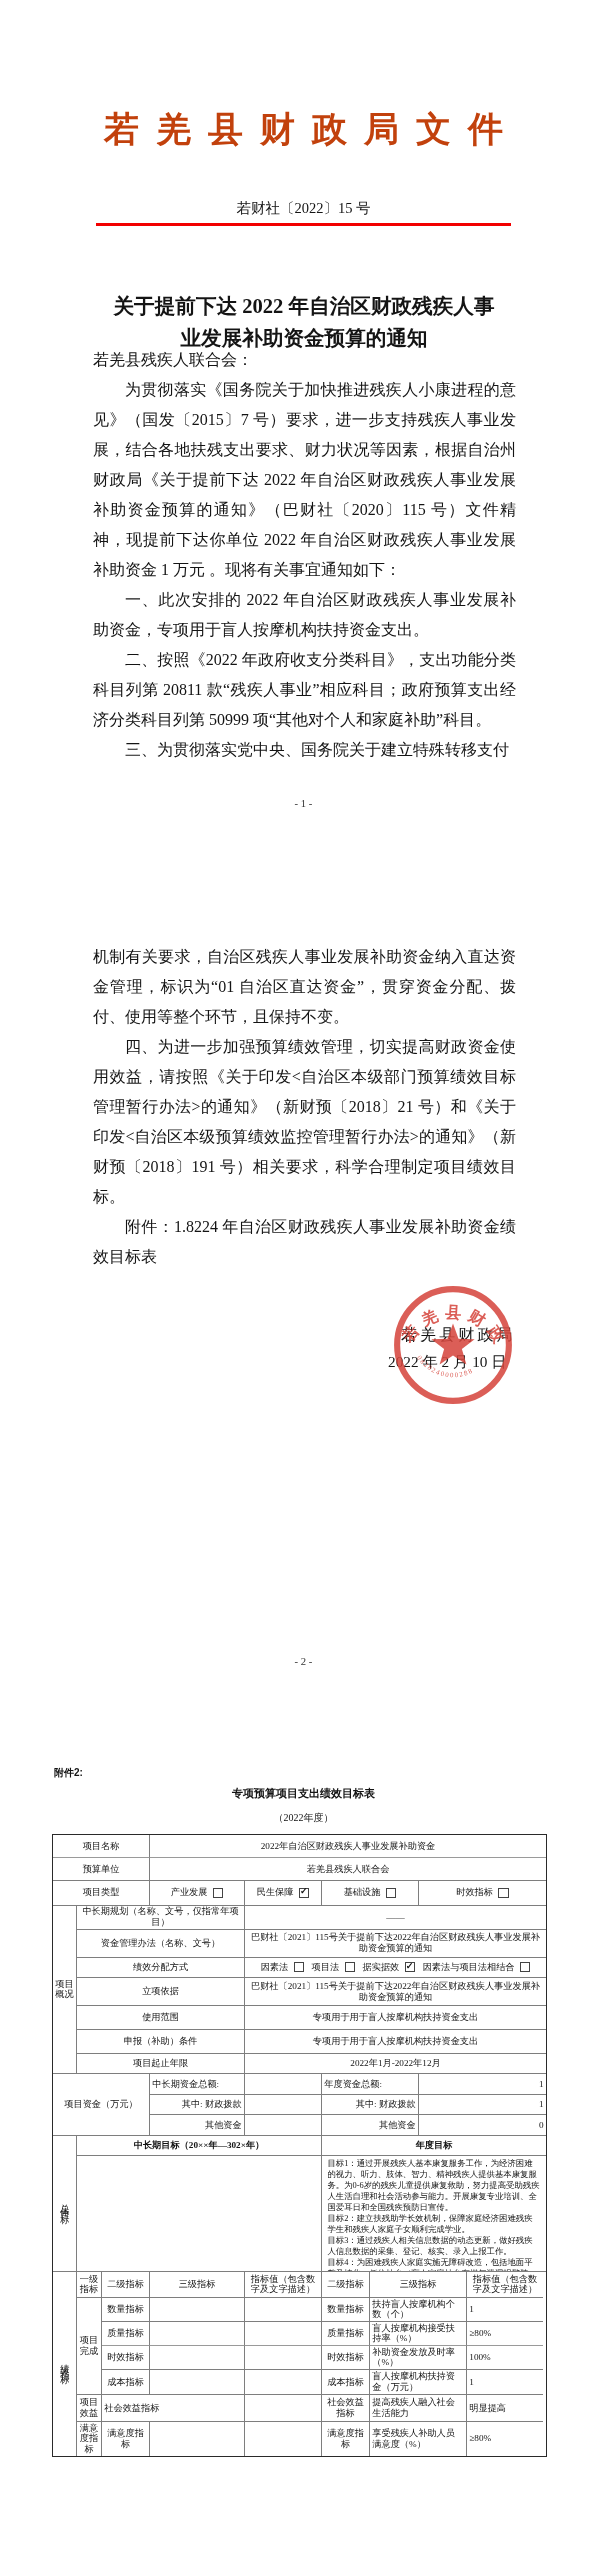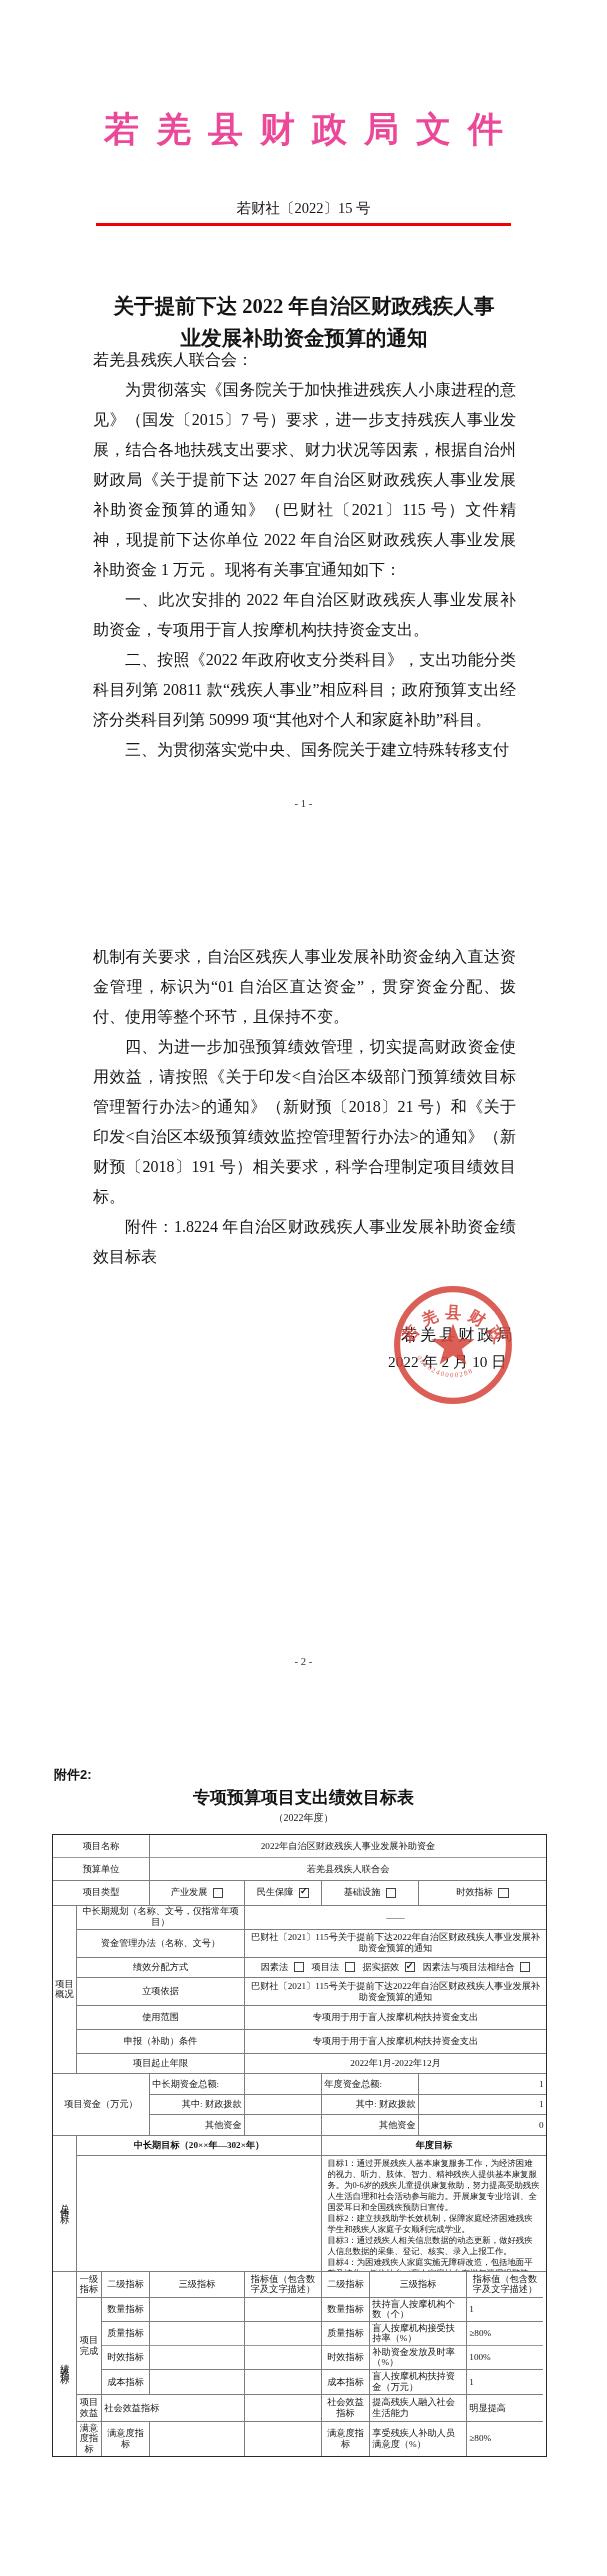--- a/index.html
+++ b/index.html
@@ -1,41 +1,41 @@
 <!DOCTYPE html>
 <html style="font-size:12.2px"><head>
 <meta charset="utf-8">
 <style>
   html,body{margin:0;padding:0;background:#ffffff;}
   #page{position:relative;width:607px;height:2576px;background:#ffffff;overflow:hidden;
         font-family:"Liberation Serif","DejaVu Serif",serif;color:#141414;}
 
   
   .agency-title{position:absolute;top:106px;left:0;width:607px;text-align:center;
-    color:#ec4899;font-size:35px;font-weight:bold;letter-spacing:17px;white-space:nowrap;text-indent:17px;}
+    color:#c2410c;font-size:35px;font-weight:bold;letter-spacing:17px;white-space:nowrap;text-indent:17px;}
   .doc-number{position:absolute;top:199px;left:0;width:607px;text-align:center;font-size:14.5px;}
   .red-rule{position:absolute;top:223px;left:96px;width:415px;height:3.1px;background:#f20000;}
   .doc-title{position:absolute;top:249px;left:105px;width:398px;text-align:center;
     font-size:20.6px;font-weight:bold;line-height:32px;margin-top:41px;}
   .body-block{position:absolute;left:93px;width:423px;font-size:16px;line-height:30px;
     text-align:justify;}
   .body-block p{margin:0;}
   .ind{text-indent:2em;}
   .page-number{position:absolute;left:0;width:607px;text-align:center;font-size:10.7px;color:#333;}
 
   
   .signer{position:absolute;top:1325px;left:401px;font-size:16px;letter-spacing:3.1px;}
   .sign-date{position:absolute;top:1352px;left:388px;font-size:15.3px;}
   .seal{position:absolute;top:1283px;left:391px;width:124px;height:124px;opacity:.85;}
 
   
-  .attach-label{position:absolute;top:1766px;left:54px;font-size:13px;font-weight:bold;
+  .attach-label{position:absolute;top:1766px;left:54px;font-size:10px;font-weight:bold;
     font-family:"Liberation Sans","DejaVu Sans",sans-serif;}
   .table-title{position:absolute;top:1786px;left:0;width:607px;text-align:center;
-    font-size:17px;font-weight:bold;font-family:"Liberation Sans","DejaVu Sans",sans-serif;}
+    font-size:11px;font-weight:bold;font-family:"Liberation Sans","DejaVu Sans",sans-serif;}
   .table-subtitle{position:absolute;top:1811px;left:0;width:607px;text-align:center;font-size:10px;}
 
   .ptable{position:absolute;top:1834px;left:52px;width:495px;border:1.5px solid #2a2a2a;
     box-sizing:border-box;font-size:9.2px;line-height:10.7px;}
   .tr{display:flex;flex-direction:row;width:100%;box-sizing:border-box;}
   .tc{box-sizing:border-box;border-right:0.8px solid #7e7e7e;border-bottom:0.8px solid #7e7e7e;
       display:flex;align-items:center;justify-content:center;text-align:center;
       padding:0.8px 2.3px;overflow:hidden;}
   .tc.last{border-right:none;}
   .rowgrp{display:flex;flex-direction:column;flex:1 1 auto;min-width:0;}
@@ -69,21 +69,21 @@
 
 <div id="page">
 
   <div class="agency-title">若羌县财政局文件</div>
   <div class="doc-number">若财社〔2022〕15 号</div>
   <div class="red-rule"></div>
   <div class="doc-title">关于提前下达 2022 年自治区财政残疾人事业发展补助资金预算的通知</div>
 
   <div class="body-block" style="top:345px;">
     <p>若羌县残疾人联合会：</p>
-    <p class="ind">为贯彻落实《国务院关于加快推进残疾人小康进程的意见》（国发〔2015〕7 号）要求，进一步支持残疾人事业发展，结合各地扶残支出要求、财力状况等因素，根据自治州财政局《关于提前下达 2027 年自治区财政残疾人事业发展补助资金预算的通知》（巴财社〔2021〕115 号）文件精神，现提前下达你单位 2022 年自治区财政残疾人事业发展补助资金 1 万元 。现将有关事宜通知如下：</p>
+    <p class="ind">为贯彻落实《国务院关于加快推进残疾人小康进程的意见》（国发〔2015〕7 号）要求，进一步支持残疾人事业发展，结合各地扶残支出要求、财力状况等因素，根据自治州财政局《关于提前下达 2022 年自治区财政残疾人事业发展补助资金预算的通知》（巴财社〔2020〕115 号）文件精神，现提前下达你单位 2022 年自治区财政残疾人事业发展补助资金 1 万元 。现将有关事宜通知如下：</p>
     <p class="ind">一、此次安排的 2022 年自治区财政残疾人事业发展补助资金，专项用于盲人按摩机构扶持资金支出。</p>
     <p class="ind">二、按照《2022 年政府收支分类科目》，支出功能分类科目列第 20811 款“残疾人事业”相应科目；政府预算支出经济分类科目列第 50999 项“其他对个人和家庭补助”科目。</p>
     <p class="ind">三、为贯彻落实党中央、国务院关于建立特殊转移支付</p>
   </div>
 
   <div class="page-number" style="top:797px;">- 1 -</div>
 
   <div class="body-block" style="top:942px;">
     <p>机制有关要求，自治区残疾人事业发展补助资金纳入直达资金管理，标识为“01 自治区直达资金”，贯穿资金分配、拨付、使用等整个环节，且保持不变。</p>
     <p class="ind">四、为进一步加强预算绩效管理，切实提高财政资金使用效益，请按照《关于印发&lt;自治区本级部门预算绩效目标管理暂行办法&gt;的通知》（新财预〔2018〕21 号）和《关于印发&lt;自治区本级预算绩效监控管理暂行办法&gt;的通知》（新财预〔2018〕191 号）相关要求，科学合理制定项目绩效目标。</p>

